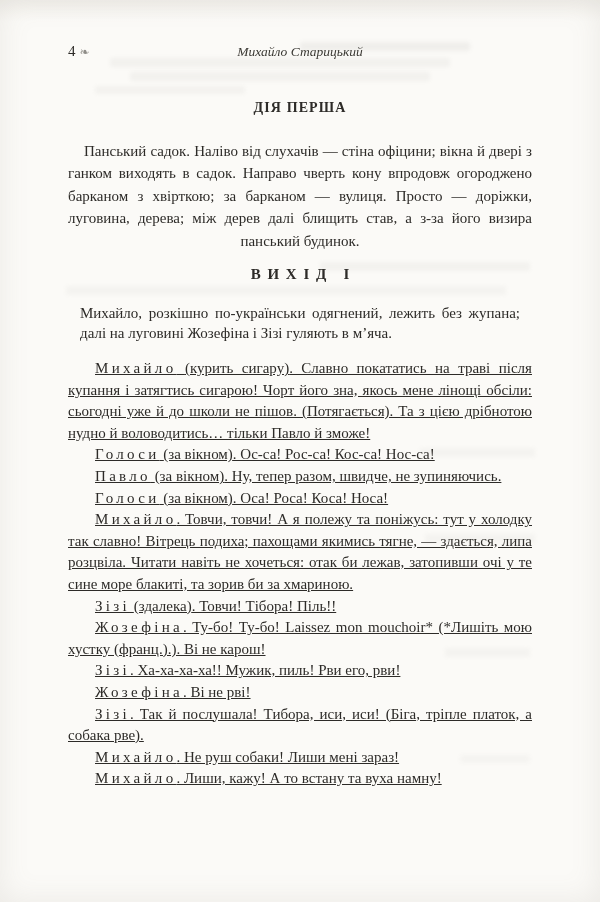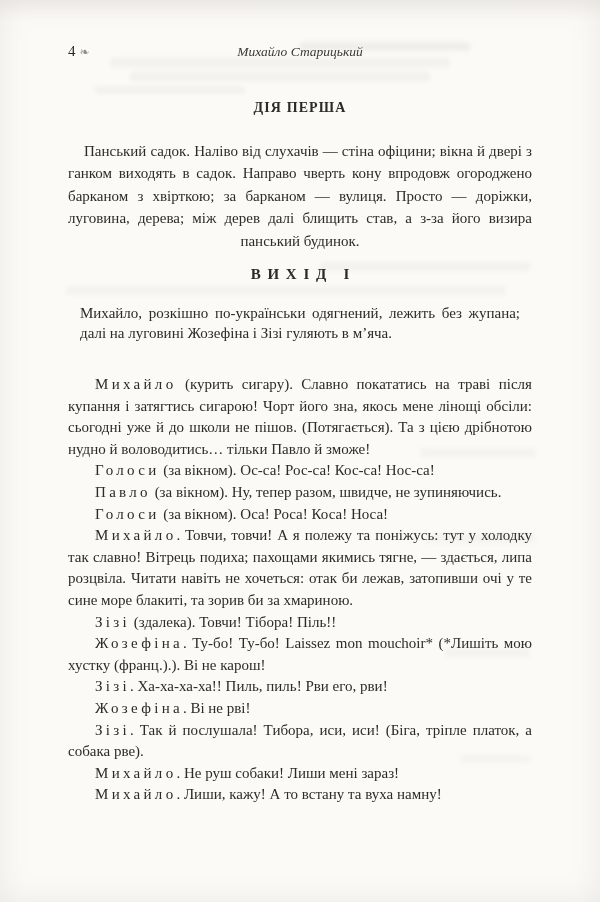--- a/index.html
+++ b/index.html
@@ -57,21 +57,21 @@
     letter-spacing: 0.45em;
     text-indent: 0.45em;
     margin: 14px 0 0;
   }
   .scene-direction {
     margin: 20px 12px 0;
     font-size: 15px;
     line-height: 20px;
     text-align: justify;
   }
-  .dialogue { margin-top: 31px; }
+  .dialogue { margin-top: 15px; text-decoration: underline; }
   .dialogue p {
     margin: 0;
     font-size: 15px;
     line-height: 21.6px;
     text-align: justify;
     text-indent: 27px;
   }
   .speaker { letter-spacing: 0.22em; }
   .bleed {
     position: absolute;
@@ -114,20 +114,20 @@
   <p class="scene-direction">Михайло, розкішно по-українськи одягнений, лежить без жупана; далі на луговині Жозефіна і Зізі гуляють в м’яча.</p>
 
   <div class="dialogue">
       <p><span class="speaker">Михайло</span> <span class="note">(курить сигару)</span><span>. Славно покататись на траві після купання і затягтись сигарою! Чорт його зна, якось мене лінощі обсіли: сьогодні уже й до школи не пішов. (Потягається). Та з цією дрібнотою нудно й воловодитись… тільки Павло й зможе!</span></p>
       <p><span class="speaker">Голоси</span> <span class="note">(за вікном)</span><span>. Ос-са! Рос-са! Кос-са! Нос-са!</span></p>
       <p><span class="speaker">Павло</span> <span class="note">(за вікном)</span><span>. Ну, тепер разом, швидче, не зупиняючись.</span></p>
       <p><span class="speaker">Голоси</span> <span class="note">(за вікном)</span><span>. Оса! Роса! Коса! Носа!</span></p>
       <p><span class="speaker">Михайло</span><span>. Товчи, товчи! А я полежу та поніжусь: тут у холодку так славно! Вітрець подиха; пахощами якимись тягне, — здається, липа розцвіла. Читати навіть не хочеться: отак би лежав, затопивши очі у те сине море блакиті, та зорив би за хмариною.</span></p>
       <p><span class="speaker">Зізі</span> <span class="note">(здалека)</span><span>. Товчи! Тібора! Піль!!</span></p>
       <p><span class="speaker">Жозефіна</span><span>. Ту-бо! Ту-бо! Laissez mon mouchoir* (*Лишіть мою хустку (франц.).). Ві не карош!</span></p>
-      <p><span class="speaker">Зізі</span><span>. Ха-ха-ха-ха!! Пиль, пиль! Рви его, рви!</span></p>
+      <p><span class="speaker">Зізі</span><span>. Ха-ха-ха-ха!! Мужик, пиль! Рви его, рви!</span></p>
       <p><span class="speaker">Жозефіна</span><span>. Ві не рві!</span></p>
       <p><span class="speaker">Зізі</span><span>. Так й послушала! Тибора, иси, иси! (Біга, тріпле платок, а собака рве).</span></p>
       <p><span class="speaker">Михайло</span><span>. Не руш собаки! Лиши мені зараз!</span></p>
       <p><span class="speaker">Михайло</span><span>. Лиши, кажу! А то встану та вуха намну!</span></p>
     </div>
 
 </div>
 
 </body></html>

